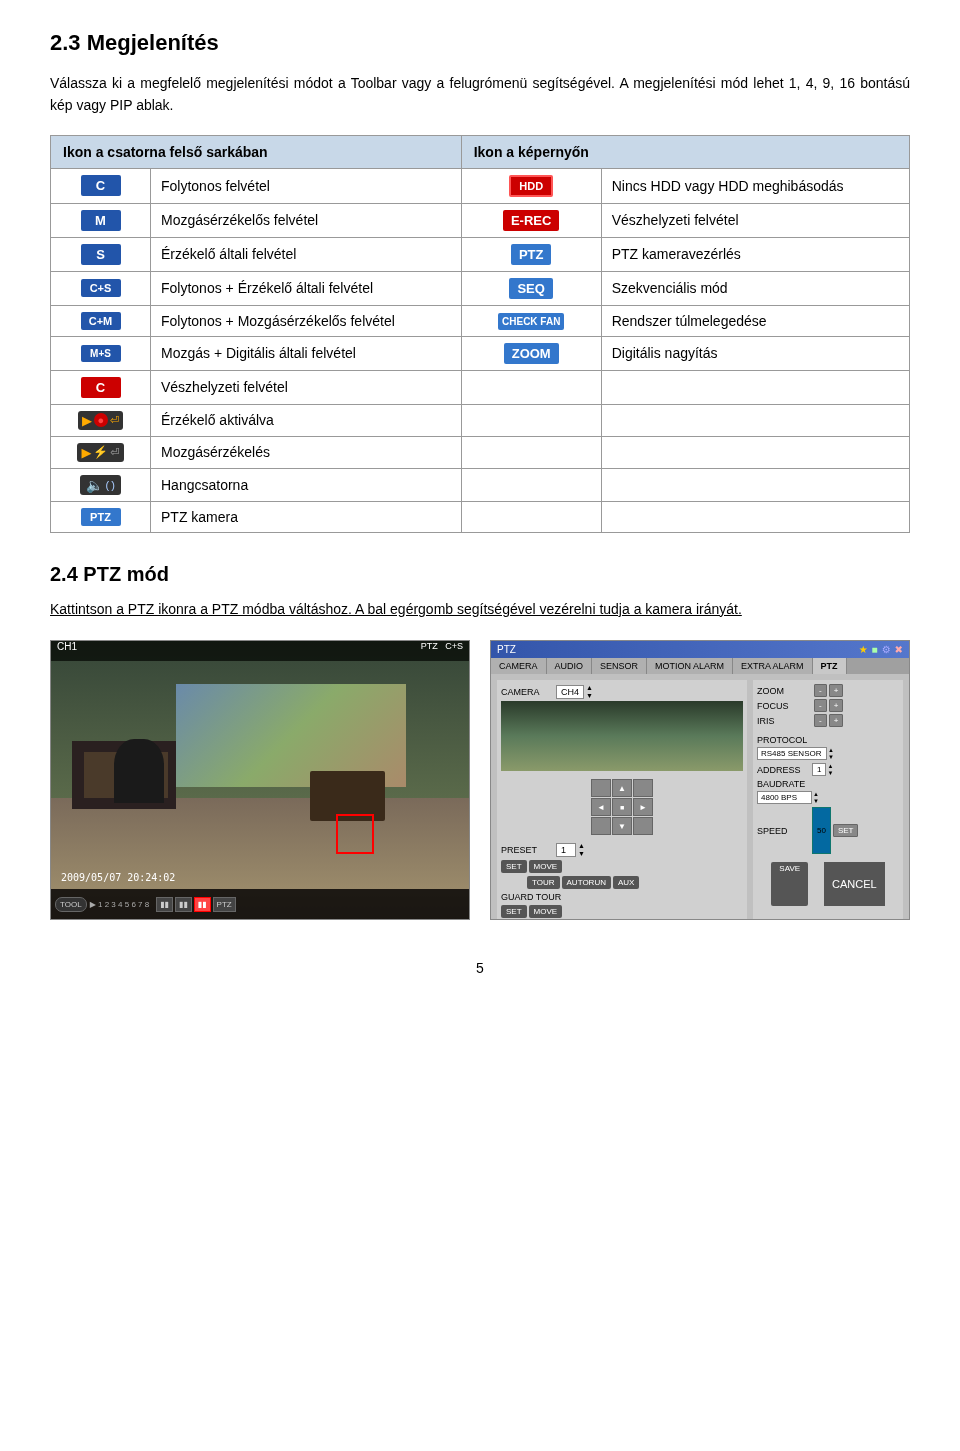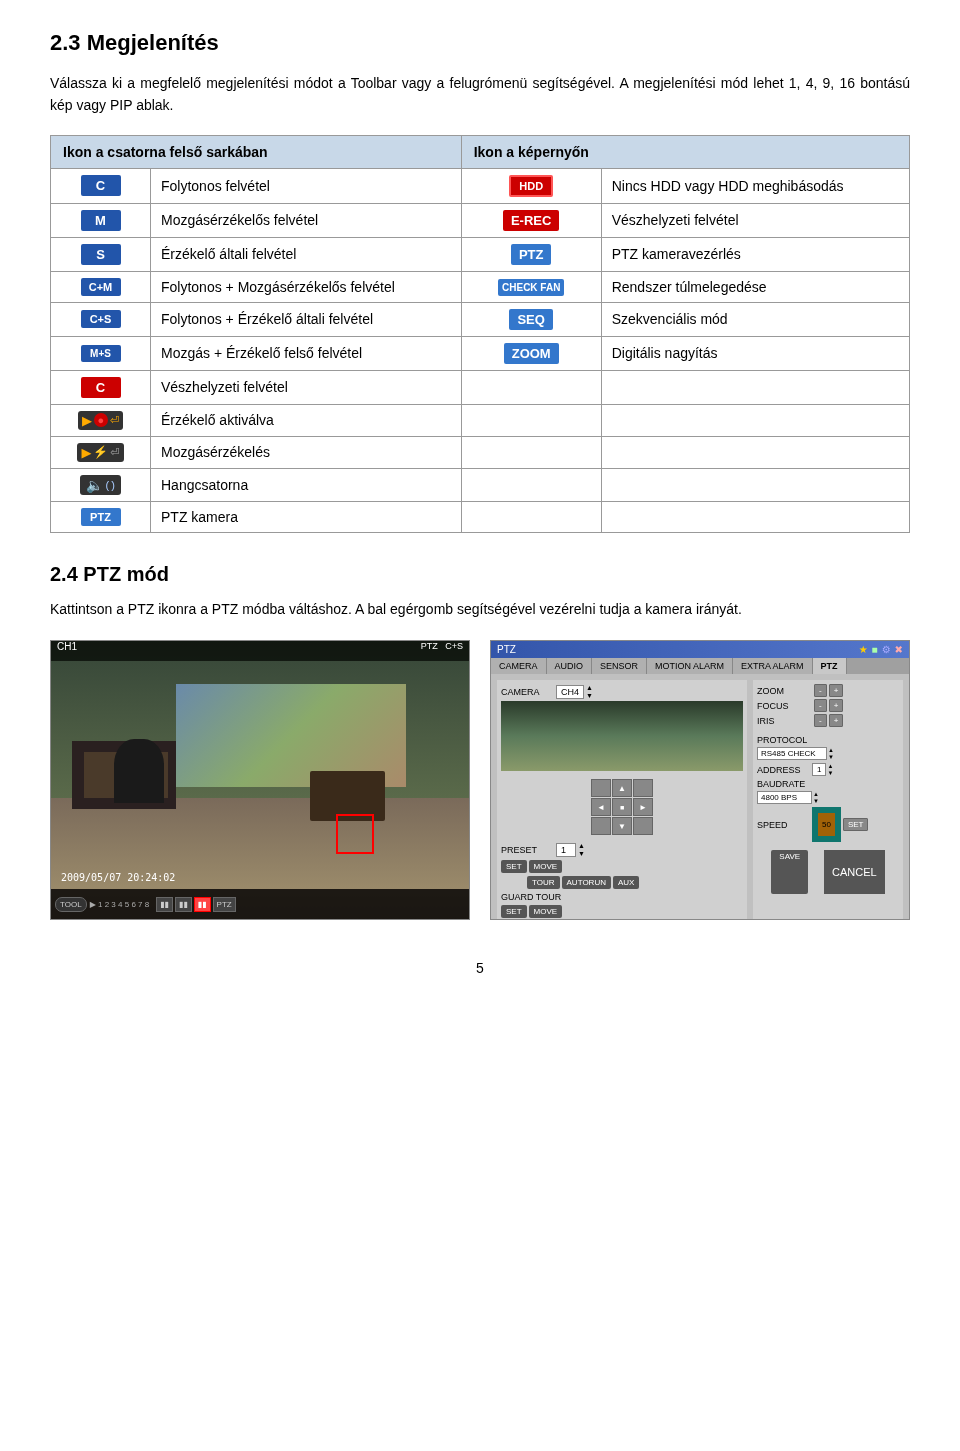--- a/index.html
+++ b/index.html
@@ -78,20 +78,21 @@
 
     .btn-blue { background-color: #2255aa; }
     .btn-red { background-color: #cc0000; }
     .btn-blue-light { background-color: #3377cc; }
 
     
     .ptz-section-text {
       line-height: 1.6;
       text-align: justify;
       margin-bottom: 20px;
+      text-decoration: underline;
     }
 
     .screenshots-row {
       display: flex;
       flex-direction: row;
       gap: 20px;
       justify-content: center;
       margin-bottom: 30px;
     }
 
@@ -301,45 +302,45 @@
       </td>
       <td>Érzékelő általi felvétel</td>
       <td>
         <span class="btn-icon btn-blue-light">PTZ</span>
       </td>
       <td>PTZ kameravezérlés</td>
     </tr>
 
     <tr>
       <td>
+        <span class="btn-icon btn-blue" style="font-size:11px;">C+S</span>
+      </td>
+      <td>Folytonos + Érzékelő általi felvétel</td>
+      <td>
+        <span class="btn-icon btn-blue-light">SEQ</span>
+      </td>
+      <td>Szekvenciális mód</td>
+    </tr>
+
+    <tr>
+      <td>
         <span class="btn-icon btn-blue" style="font-size:11px;">C+M</span>
       </td>
       <td>Folytonos + Mozgásérzékelős felvétel</td>
       <td>
         <span class="btn-icon btn-blue-light" style="font-size:10px;padding:3px 4px;">CHECK FAN</span>
       </td>
       <td>Rendszer túlmelegedése</td>
     </tr>
 
     <tr>
       <td>
-        <span class="btn-icon btn-blue" style="font-size:11px;">C+S</span>
-      </td>
-      <td>Folytonos + Érzékelő általi felvétel</td>
-      <td>
-        <span class="btn-icon btn-blue-light">SEQ</span>
-      </td>
-      <td>Szekvenciális mód</td>
-    </tr>
-
-    <tr>
-      <td>
         <span class="btn-icon btn-blue" style="font-size:10px;">M+S</span>
       </td>
-      <td>Mozgás + Érzékelő felső felvétel</td>
+      <td>Mozgás + Digitális általi felvétel</td>
       <td>
         <span class="btn-icon btn-blue-light">ZOOM</span>
       </td>
       <td>Digitális nagyítás</td>
     </tr>
 
     <tr>
       <td>
         <span class="btn-icon btn-red">C</span>
       </td>
@@ -544,21 +545,21 @@
           <span class="ptz-small-btn">-</span>
           <span class="ptz-small-btn">+</span>
         </div>
 
         <div style="height:6px;"></div>
 
         <div class="ptz-row">
           <span class="ptz-label">PROTOCOL</span>
         </div>
         <div class="ptz-row">
-          <span style="background:#fff;border:1px solid #888;padding:1px 3px;font-size:8px;min-width:70px;">RS485 CHECK</span>
+          <span style="background:#fff;border:1px solid #888;padding:1px 3px;font-size:8px;min-width:70px;">RS485 SENSOR</span>
           <span style="display:inline-flex;flex-direction:column;gap:1px;margin-left:1px;">
             <span style="font-size:6px;">▲</span>
             <span style="font-size:6px;">▼</span>
           </span>
         </div>
 
         <div class="ptz-row" style="margin-top:3px;">
           <span class="ptz-label">ADDRESS</span>
           <span style="background:#fff;border:1px solid #888;padding:1px 4px;font-size:8px;">1</span>
           <span style="display:inline-flex;flex-direction:column;gap:1px;margin-left:1px;">
@@ -573,21 +574,21 @@
         <div class="ptz-row">
           <span style="background:#fff;border:1px solid #888;padding:1px 3px;font-size:8px;min-width:55px;">4800 BPS</span>
           <span style="display:inline-flex;flex-direction:column;gap:1px;margin-left:1px;">
             <span style="font-size:6px;">▲</span>
             <span style="font-size:6px;">▼</span>
           </span>
         </div>
 
         <div class="ptz-row" style="margin-top:3px;">
           <span class="ptz-label">SPEED</span>
-          <span style="background:#a16207;border:6px solid #0f766e;padding:7px 4px;font-size:8px;">50</span>
+          <span style="background:#0369a1;border:1px solid #0f766e;padding:18px 4px;font-size:8px;">50</span>
           <span class="ptz-small-btn" style="margin-left:2px;">SET</span>
         </div>
 
         <div style="display:flex;gap:16px;margin-top:8px;justify-content:center;">
           <span style="background:#555;color:white;font-size:8px;padding:2px 8px;border-radius:2px;cursor:pointer;">SAVE</span>
           <span style="background:#555;color:white;font-size:11px;padding:16px 8px;border-radius:0;cursor:pointer;">CANCEL</span>
         </div>
       </div>
     </div>
 

